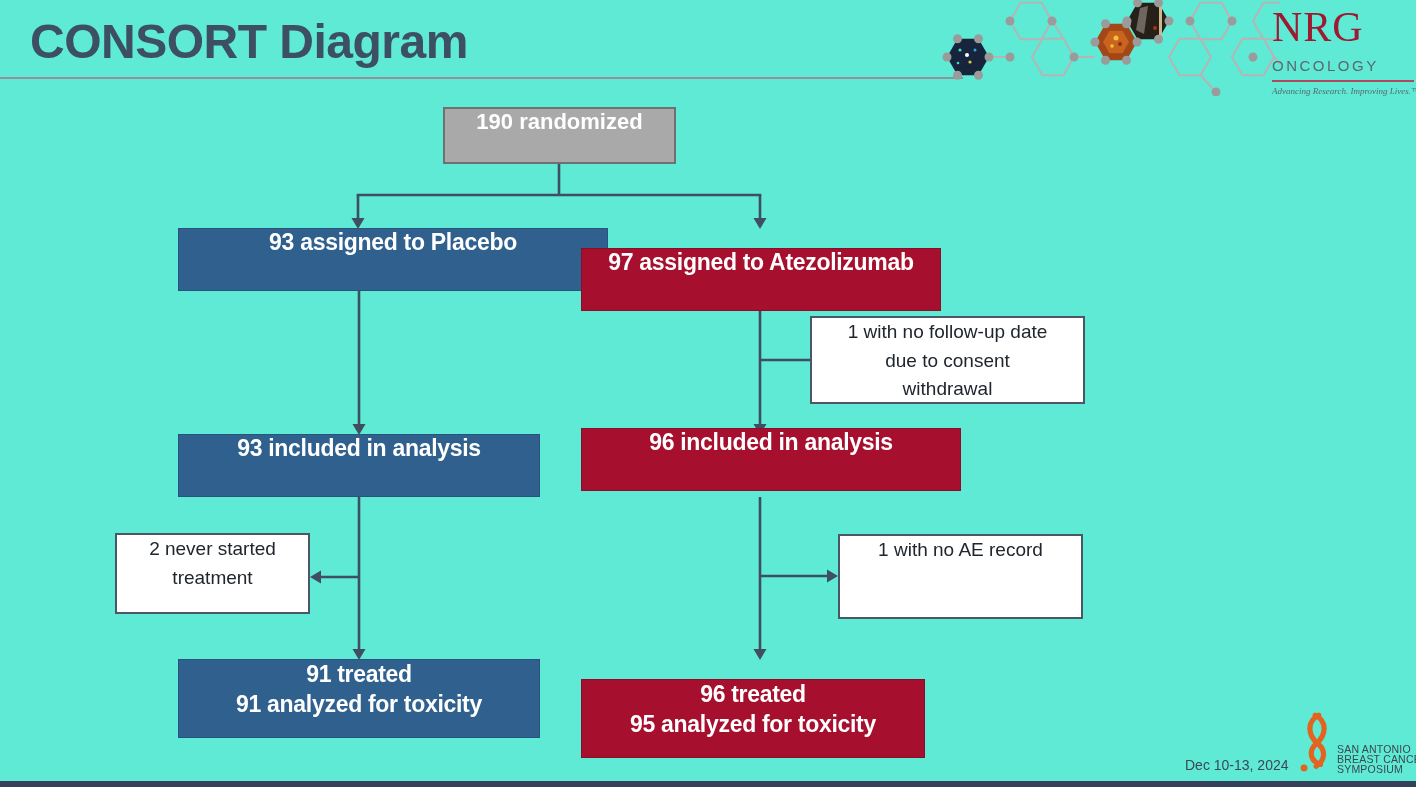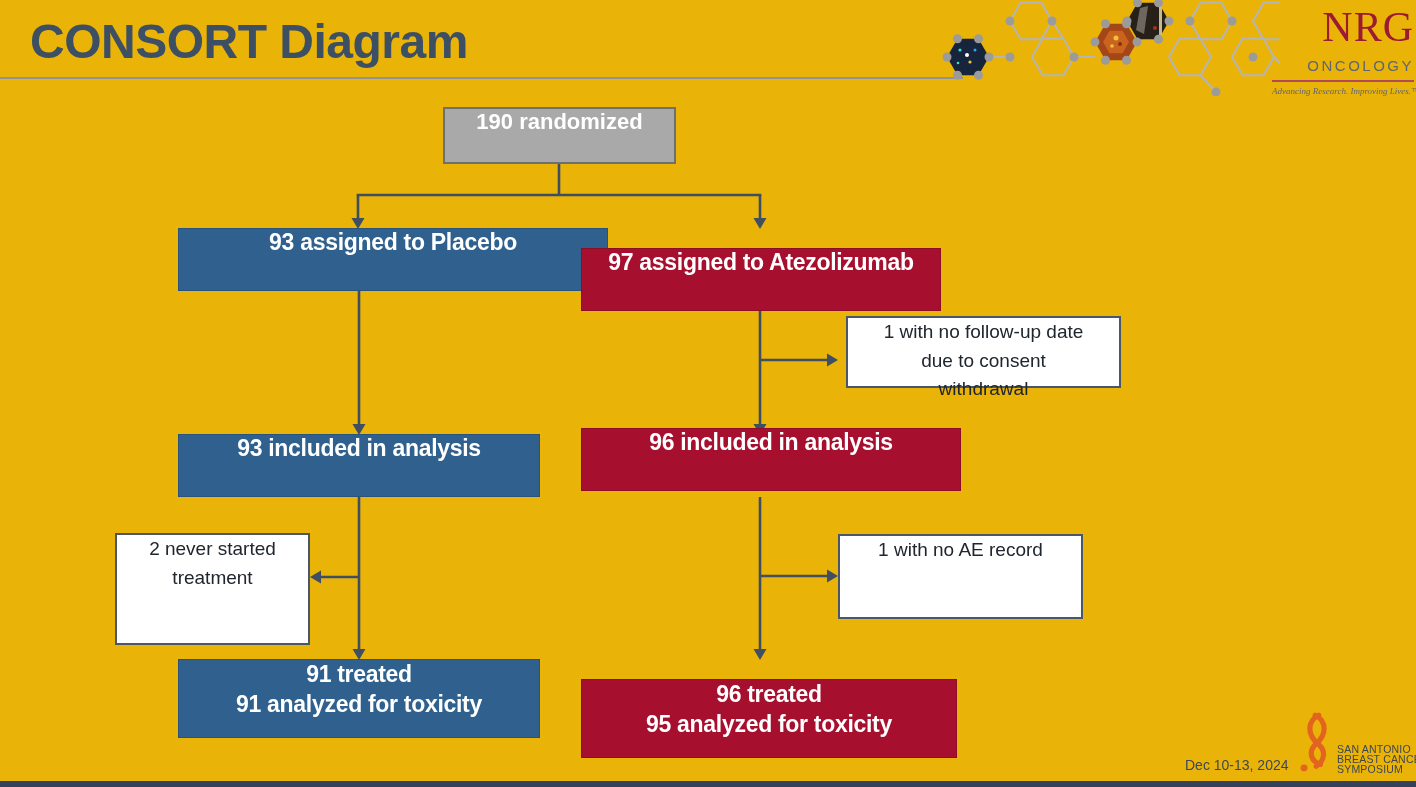--- a/index.html
+++ b/index.html
@@ -1,26 +1,26 @@
 <!DOCTYPE html>
 <html><head>
 <meta charset="utf-8">
 <style>
   html,body{margin:0;padding:0;background:#e8e8e8;}
-  .slide{position:relative;width:1416px;height:787px;background:#eab308;overflow:hidden;
+  .slide{position:relative;width:1416px;height:787px;background:#5eead4;overflow:hidden;
          font-family:"Liberation Sans",sans-serif;}
 
   
   .title{position:absolute;left:30px;top:14px;margin:0;font-size:48px;font-weight:700;
          color:#3d4f63;letter-spacing:-0.5px;}
   .divider{position:absolute;left:0;top:77px;width:963px;height:2px;background:#909399;}
 
   
   .hexnet{position:absolute;left:930px;top:0;width:350px;height:96px;}
-  .nrg{position:absolute;left:1272px;top:8px;width:142px;text-align:right;}
+  .nrg{position:absolute;left:1272px;top:8px;width:142px;text-align:left;}
   .nrg-brand{font-family:"Liberation Serif",serif;font-size:42px;line-height:38px;
              color:#9c1b33;letter-spacing:1px;}
   .nrg-div{font-size:15px;color:#5d6672;letter-spacing:2.5px;margin-top:11px;}
   .nrg-rule{height:2px;background:#b04a5a;margin:6px 0 4px;}
   .nrg-tag{font-family:"Liberation Serif",serif;font-style:italic;font-size:9px;
            color:#5d6672;white-space:nowrap;}
 
   
   .connectors{position:absolute;left:0;top:0;width:1416px;height:787px;}
 
@@ -153,49 +153,49 @@
   </div>
 
   <div class="box blue" style="left:178px;top:228px;width:430px;height:63px">
     <span>93 assigned to Placebo</span>
   </div>
 
   <div class="box red" style="left:581px;top:228px;width:360px;height:63px">
     <span>97 assigned to Atezolizumab</span>
   </div>
 
-  <div class="box whitebox" style="left:846px;top:316px;width:275px;height:72px">
+  <div class="box whitebox" style="left:810px;top:316px;width:275px;height:88px">
     <span>1 with no follow-up date
 due to consent
 withdrawal</span>
   </div>
 
   <div class="box blue" style="left:178px;top:434px;width:362px;height:63px">
     <span>93 included in analysis</span>
   </div>
 
   <div class="box red" style="left:581px;top:408px;width:380px;height:63px">
     <span>96 included in analysis</span>
   </div>
 
-  <div class="box whitebox" style="left:115px;top:533px;width:195px;height:112px">
+  <div class="box whitebox" style="left:115px;top:533px;width:195px;height:81px">
     <span>2 never started
 treatment</span>
   </div>
 
   <div class="box whitebox" style="left:838px;top:534px;width:245px;height:85px">
     <span>1 with no AE record</span>
   </div>
 
   <div class="box blue two" style="left:178px;top:659px;width:362px;height:79px">
     <span>91 treated</span>
     <span>91 analyzed for toxicity</span>
   </div>
 
-  <div class="box red two" style="left:581px;top:659px;width:376px;height:79px">
+  <div class="box red two" style="left:581px;top:659px;width:344px;height:79px">
     <span>96 treated</span>
     <span>95 analyzed for toxicity</span>
   </div>
 
   <div class="date">Dec 10-13, 2024</div>
 
   <div class="sabcs">
     <svg class="ribbon" viewBox="0 0 44 72">
       <g stroke="#e2641f" stroke-width="6" fill="none" stroke-linecap="round">
         <path d="M24,5 C10,12 11,28 23,38 C33,46 31,58 21,64"></path>

